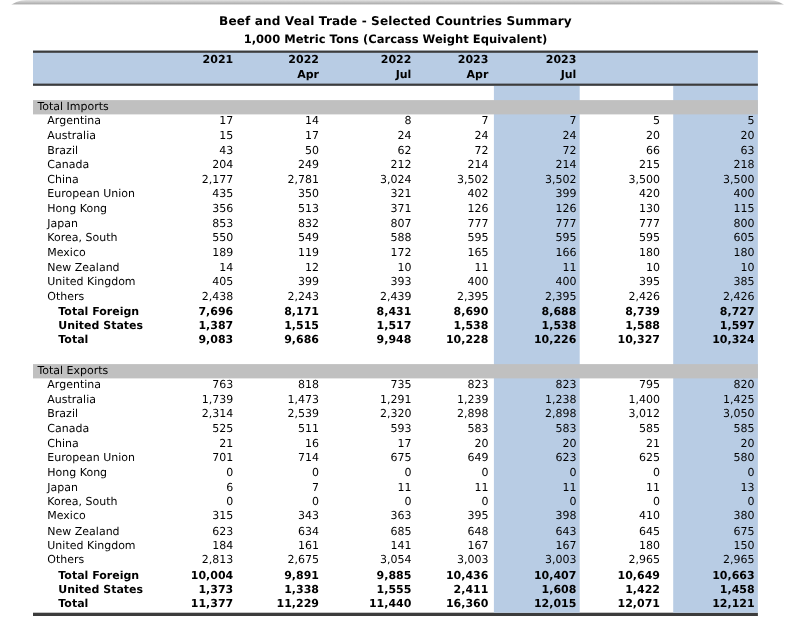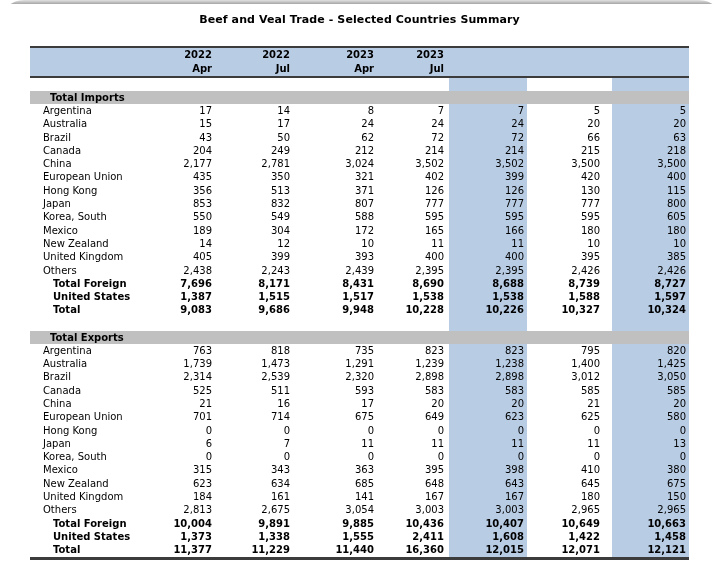--- a/index.html
+++ b/index.html
@@ -35,42 +35,47 @@
     border-top:2px solid #3c3c3c; border-bottom:2px solid #3c3c3c;
     height:32px;
   }
   .hcell { text-align:right; padding-right:3px; font-weight:bold; font-size:10px; }
   .hcell span { display:block; height:14px; line-height:14px; }
   .tbody { position:relative; z-index:1; }
   .spacer-a { height:13px; }
   .spacer-b { height:14px; }
   .band {
     height:13px; background:var(--band,#c0c0c0);
-    font-weight:bold; font-size:10px; line-height:13px; padding-left:20px;
+    font-weight:normal; font-size:10px; line-height:13px; padding-left:4px;
   }
   .row { height:13.3px; font-size:10px; line-height:13.3px; }
   .row .label { padding-left:13px; white-space:nowrap; overflow:visible; }
   .row.bold { font-weight:bold; }
   .row.bold .label { padding-left:23px; }
   .num { text-align:right; padding-right:3px; white-space:nowrap; }
   .bottom-border { height:0; border-top:3px solid #3c3c3c; }
 </style>
 </head>
 <body>
 
 <div class="page">
   <div class="window-edge"></div>
   <div class="title">Beef and Veal Trade - Selected Countries Summary</div>
+  <div class="subtitle">1,000 Metric Tons (Carcass Weight Equivalent)</div>
 
   <div class="table">
     <div class="hl hl-1"></div>
     <div class="hl hl-2"></div>
 
     <div class="thead grid-row" id="thead">
       <div class="hcell"></div>
+        <div class="hcell">
+          <span>2021</span>
+          <span></span>
+        </div>
         <div class="hcell">
           <span>2022</span>
           <span>Apr</span>
         </div>
         <div class="hcell">
           <span>2022</span>
           <span>Jul</span>
         </div>
         <div class="hcell">
           <span>2023</span>
@@ -171,21 +176,21 @@
           <div class="num">549</div>
           <div class="num">588</div>
           <div class="num">595</div>
           <div class="num">595</div>
           <div class="num">595</div>
           <div class="num">605</div>
         </div>
         <div class="row grid-row">
           <div class="label">Mexico</div>
           <div class="num">189</div>
-          <div class="num">304</div>
+          <div class="num">119</div>
           <div class="num">172</div>
           <div class="num">165</div>
           <div class="num">166</div>
           <div class="num">180</div>
           <div class="num">180</div>
         </div>
         <div class="row grid-row">
           <div class="label">New Zealand</div>
           <div class="num">14</div>
           <div class="num">12</div>

